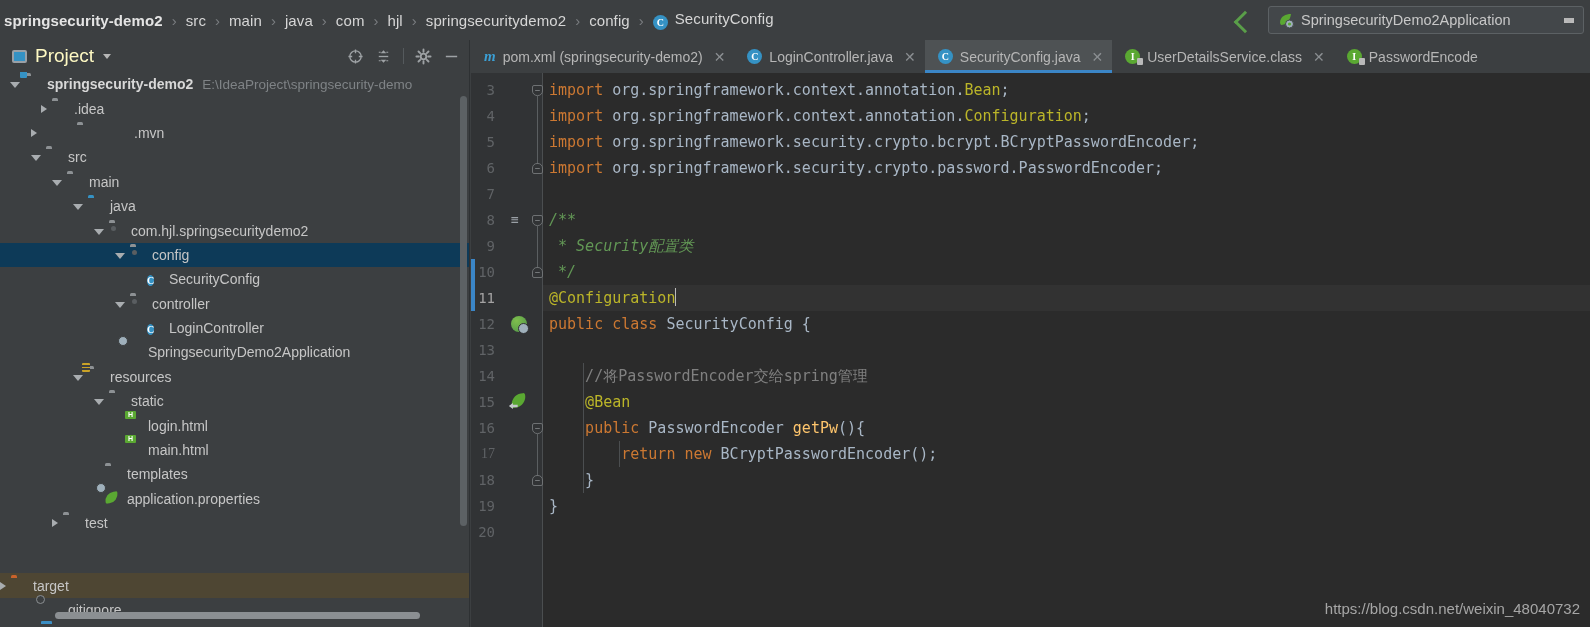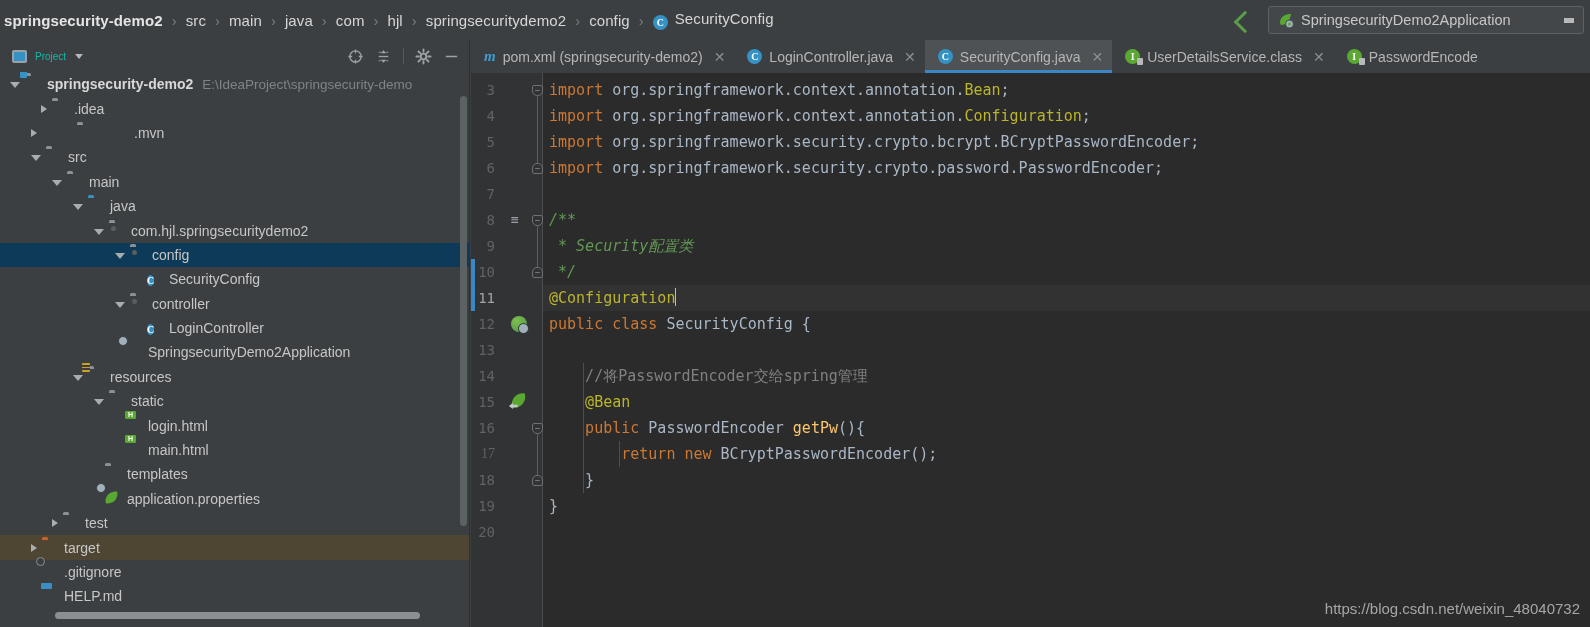--- a/index.html
+++ b/index.html
@@ -44,21 +44,21 @@
     border-top:5px solid #b6b6b6;margin-left:10px;margin-right:3px;
   }
 
   
   .toolwin{position:absolute;left:0;top:40px;width:470px;height:587px;background:#3c3f41;}
   .tw-header{height:32px;display:flex;align-items:center;padding-left:12px;}
   .tw-monitor{
     width:15px;height:13px;border:2px solid #9aa0a6;border-radius:2px;
     background:#3592c4;margin-right:8px;box-sizing:border-box;
   }
-  .tw-title{color:#14b8a6;font-size:10px;text-align:right;}
+  .tw-title{color:#fef9c3;font-size:19px;text-align:right;}
   .tw-caret{
     width:0;height:0;border-left:4.5px solid transparent;border-right:4.5px solid transparent;
     border-top:5px solid #b6b6b6;margin-left:9px;
   }
   .tw-actions{margin-left:auto;display:flex;align-items:center;gap:11px;padding-right:10px;}
   .tw-actions .ico{width:17px;height:17px;position:relative;opacity:.85;}
   .vdiv{width:1px;height:16px;background:#555a5d;}
 
   .tree{
     position:absolute;left:0;top:32px;width:470px;height:552px;
@@ -407,21 +407,21 @@
         <div class="row" style="padding-left: 94px;">
           <span class="tw-arrow none"></span>
           <span class="ic"><span class="propico"><span class="leafshape"></span></span></span>
           <span class="lbl">application.properties</span>
         </div>
         <div class="row" style="padding-left: 52px;">
           <span class="tw-arrow "></span>
           <span class="ic"><span class="folder"></span></span>
           <span class="lbl">test</span>
         </div>
-        <div class="row hover" style="padding-left: 31px;">
+        <div class="row hover" style=" margin-top: 38px;">
           <span class="tw-arrow "></span>
           <span class="ic"><span class="folder orange"></span></span>
           <span class="lbl">target</span>
         </div>
         <div class="row" style="padding-left: 31px;">
           <span class="tw-arrow none"></span>
           <span class="ic"><span class="gitico"><span class="h"></span></span></span>
           <span class="lbl">.gitignore</span>
         </div>
         <div class="row" style="padding-left: 31px;">

